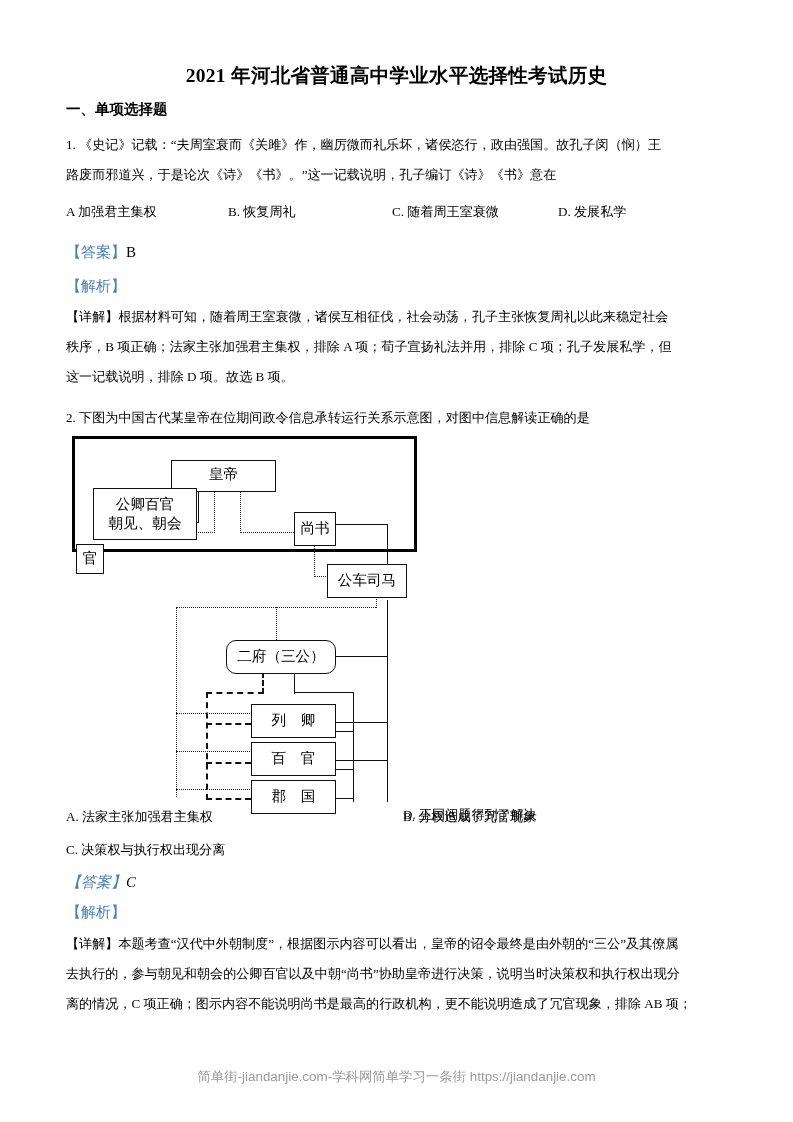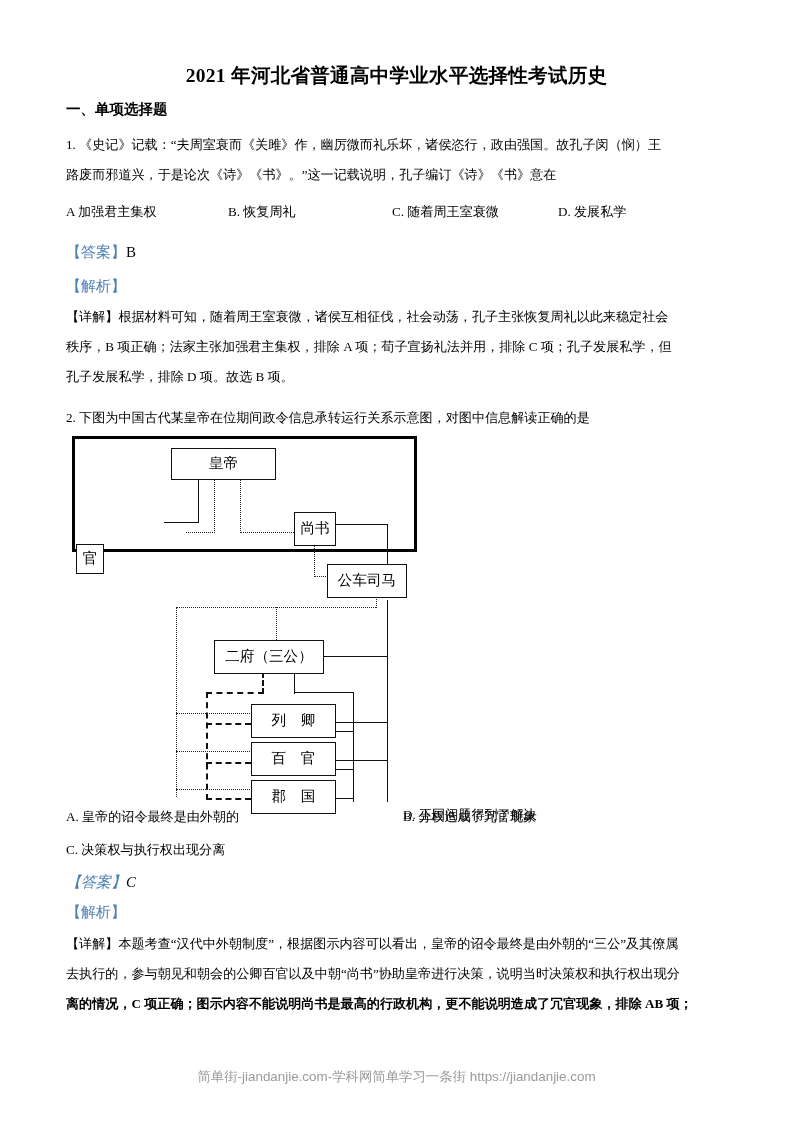--- a/index.html
+++ b/index.html
@@ -171,21 +171,21 @@
   <div class="opt" style="left:66px;  top:203px;">A  加强君主集权</div>
   <div class="opt" style="left:228px; top:203px;">B. 恢复周礼</div>
   <div class="opt" style="left:392px; top:203px;">C. 随着周王室衰微</div>
   <div class="opt" style="left:558px; top:203px;">D. 发展私学</div>
 
   <div class="marker" style="top:243px;"><span class="blue">【答案】</span><span class="ansval">B</span></div>
   <div class="marker" style="top:277px;"><span class="blue">【解析】</span></div>
 
   <div class="para" style="top:302px;">【详解】根据材料可知，随着周王室衰微，诸侯互相征伐，社会动荡，孔子主张恢复周礼以此来稳定社会</div>
   <div class="para" style="top:332px;">秩序，B 项正确；法家主张加强君主集权，排除 A 项；荀子宣扬礼法并用，排除 C 项；孔子发展私学，但</div>
-  <div class="para" style="top:362px;">孔子发展私学，排除 D 项。故选 B 项。</div>
+  <div class="para" style="top:362px;">这一记载说明，排除 D 项。故选 B 项。</div>
 
   <div class="para" style="top:403px;">2. 下图为中国古代某皇帝在位期间政令信息承转运行关系示意图，对图中信息解读正确的是</div>
 
   <div id="diagram">
 
     <div class="outer" style="left:6px; top:4px; width:345px; height:116px;"></div>
 
     <div class="ln v-solid" style="left:132px; top:44px; height:47px;"></div>
     <div class="ln h-solid" style="left:98px; top:90px; width:35px;"></div>
 
@@ -223,63 +223,67 @@
     <div class="ln h-dot" style="left:110px; top:281px; width:78px;"></div>
     <div class="ln h-dot" style="left:110px; top:319px; width:78px;"></div>
     <div class="ln h-dot" style="left:110px; top:357px; width:78px;"></div>
 
     <div class="ln h-solid" style="left:248px; top:290px; width:74px;"></div>
     <div class="ln h-solid" style="left:248px; top:299px; width:40px;"></div>
     <div class="ln h-solid" style="left:248px; top:328px; width:74px;"></div>
     <div class="ln h-solid" style="left:248px; top:337px; width:40px;"></div>
     <div class="ln h-solid" style="left:248px; top:366px; width:40px;"></div>
 
-    <div class="bx" style="left:105px; top:16px; width:105px; height:32px;">
+    <div class="bx" style="left:105px; top:28px; width:105px; height:32px;font-family:Liberation Mono, monospace;">
       <span>皇帝</span>
     </div>
 
+    <div class="bx" style="left:27px; top:56px; width:104px; height:52px; flex-direction:column; line-height:1.32;">
+      <span>公卿百官</span>
+      <span>朝见、朝会</span>
+    </div>
 
     <div class="bx" style="left:10px; top:112px; width:28px; height:30px;">
       <span>官</span>
     </div>
 
     <div class="bx" style="left:228px; top:80px; width:42px; height:34px;">
       <span>尚书</span>
     </div>
 
     <div class="bx" style="left:261px; top:132px; width:80px; height:34px;">
       <span>公车司马</span>
     </div>
 
-    <div class="bx" style="left:148px; top:208px; width:110px; height:34px;">
+    <div class="bx" style="left:160px; top:208px; width:110px; height:34px;border-radius:10px;">
       <span>二府（三公）</span>
     </div>
 
     <div class="bx" style="left:185px; top:272px; width:85px; height:34px;">
       <span>列　卿</span>
     </div>
 
     <div class="bx" style="left:185px; top:310px; width:85px; height:34px;">
       <span>百　官</span>
     </div>
 
     <div class="bx" style="left:185px; top:348px; width:85px; height:34px;">
       <span>郡　国</span>
     </div>
 
 
   </div>
 
-  <div class="opt" style="left:66px;  top:808px;">A. 皇帝的诏令最终是由外朝的</div>
+  <div class="opt" style="left:66px;  top:808px;">A. 法家主张加强君主集权</div>
   <div class="opt" style="left:403px; top:808px;">B. 分权造成了冗官现象</div>
   <div class="opt" style="left:66px;  top:841px;">C. 决策权与执行权出现分离</div>
   <div class="opt" style="left:403px; top:806px;">D. 王国问题得到了解决</div>
 
   <div class="marker" style="top:873px;font-style:italic;"><span class="blue">【答案】</span><span class="ansval">C</span></div>
   <div class="marker" style="top:903px;"><span class="blue">【解析】</span></div>
 
   <div class="para" style="top:959px;">去执行的，参与朝见和朝会的公卿百官以及中朝“尚书”协助皇帝进行决策，说明当时决策权和执行权出现分</div>
   <div class="para" style="top:929px;">【详解】本题考查“汉代中外朝制度”，根据图示内容可以看出，皇帝的诏令最终是由外朝的“三公”及其僚属</div>
-  <div class="para" style="top:989px;font-weight:bold;">离的情况，C 项正确；图示内容不能说明尚书是最高的行政机构，更不能说明造成了冗官现象，排除 AB 项；</div>
+  <div class="para" style="top:989px;">离的情况，C 项正确；图示内容不能说明尚书是最高的行政机构，更不能说明造成了冗官现象，排除 AB 项；</div>
 
   <div class="footer">简单街-jiandanjie.com-学科网简单学习一条街 https://jiandanjie.com</div>
 
 </div>
 
 </body></html>

